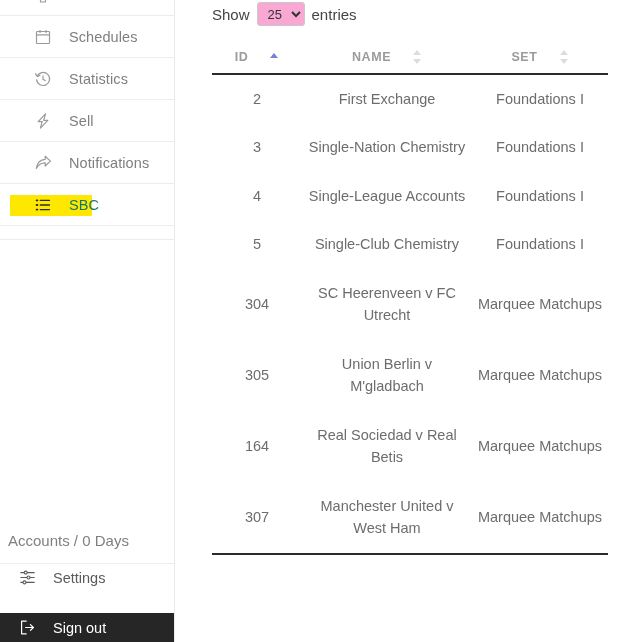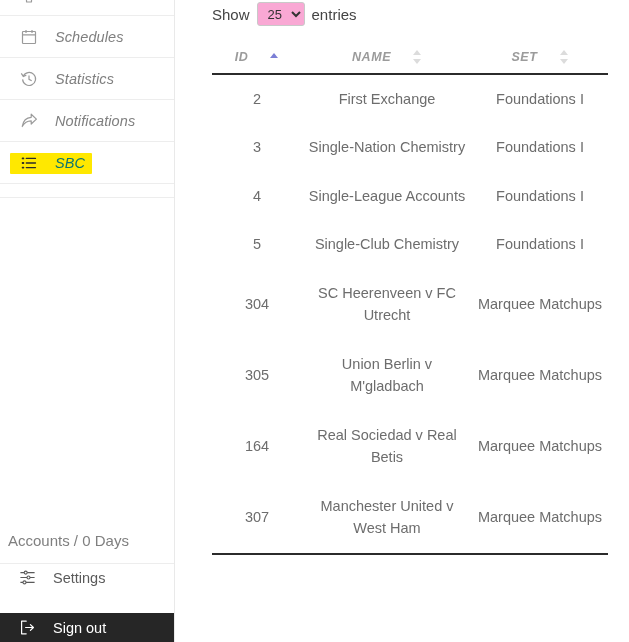--- a/index.html
+++ b/index.html
@@ -28,25 +28,24 @@
   }
   .nav-list {
     position: absolute;
     top: -26px; left: 0; right: 0;
   }
   .nav-item {
     position: relative;
     height: 42px;
     display: flex;
     align-items: center;
-    padding-left: 16px;
+    padding-left: 30px;
     border-bottom: 1px solid #ededed;
     cursor: pointer;
     background: transparent;
-    font-style: italic;
   }
   .nav-item .ico {
     width: 26px;
     height: 26px;
     display: flex;
     align-items: center;
     justify-content: center;
     flex: 0 0 26px;
     color: #9a9a9a;
     position: relative;
@@ -183,21 +182,20 @@
     text-align: center;
     border-bottom: 2px solid #2b2b2b;
     vertical-align: middle;
     cursor: pointer;
     white-space: nowrap;
   }
   table.dt th .th-inner {
     display: inline-flex;
     align-items: center;
     justify-content: flex-end;
-    font-style: italic;
   }
   table.dt th .sort-ico {
     display: inline-block;
     margin-left: 22px;
     width: 9px;
     height: 14px;
     position: relative;
   }
   .tri-up, .tri-down {
     position: absolute;
@@ -258,20 +256,28 @@
         <span class="ico">
           <svg width="18" height="18" viewBox="0 0 18 18" fill="none" stroke="currentColor" stroke-width="1.2">
             <path d="M3.2 6.2 A6.5 6.5 0 1 1 2.6 9.4"></path>
             <path d="M1.3 3.4 L3.3 6.4 L6.3 5.1"></path>
             <path d="M9 5.4 V9.3 L11.7 10.8"></path>
           </svg>
         </span>
         <span class="lbl">Statistics</span>
       </div>
 
+      <div class="nav-item">
+        <span class="ico">
+          <svg width="18" height="18" viewBox="0 0 18 18" fill="none" stroke="currentColor" stroke-width="1.2" stroke-linejoin="round">
+            <path d="M11.5 1.8 L4.2 9.6 H8.2 L6.4 16.2 L13.8 8.3 H9.7 Z"></path>
+          </svg>
+        </span>
+        <span class="lbl">Sell</span>
+      </div>
 
       <div class="nav-item">
         <span class="ico">
           <svg width="18" height="18" viewBox="0 0 18 18" fill="none" stroke="currentColor" stroke-width="1.2" stroke-linejoin="round">
             <path d="M2.2 14.5 C3.4 7.4 8.0 5.4 11.2 5.3 L11.2 2.2 L16.4 7.1 L11.2 12.0 L11.2 8.8 C7.6 8.8 4.3 10.6 2.2 14.5 Z"></path>
           </svg>
         </span>
         <span class="lbl">Notifications</span>
       </div>
 

